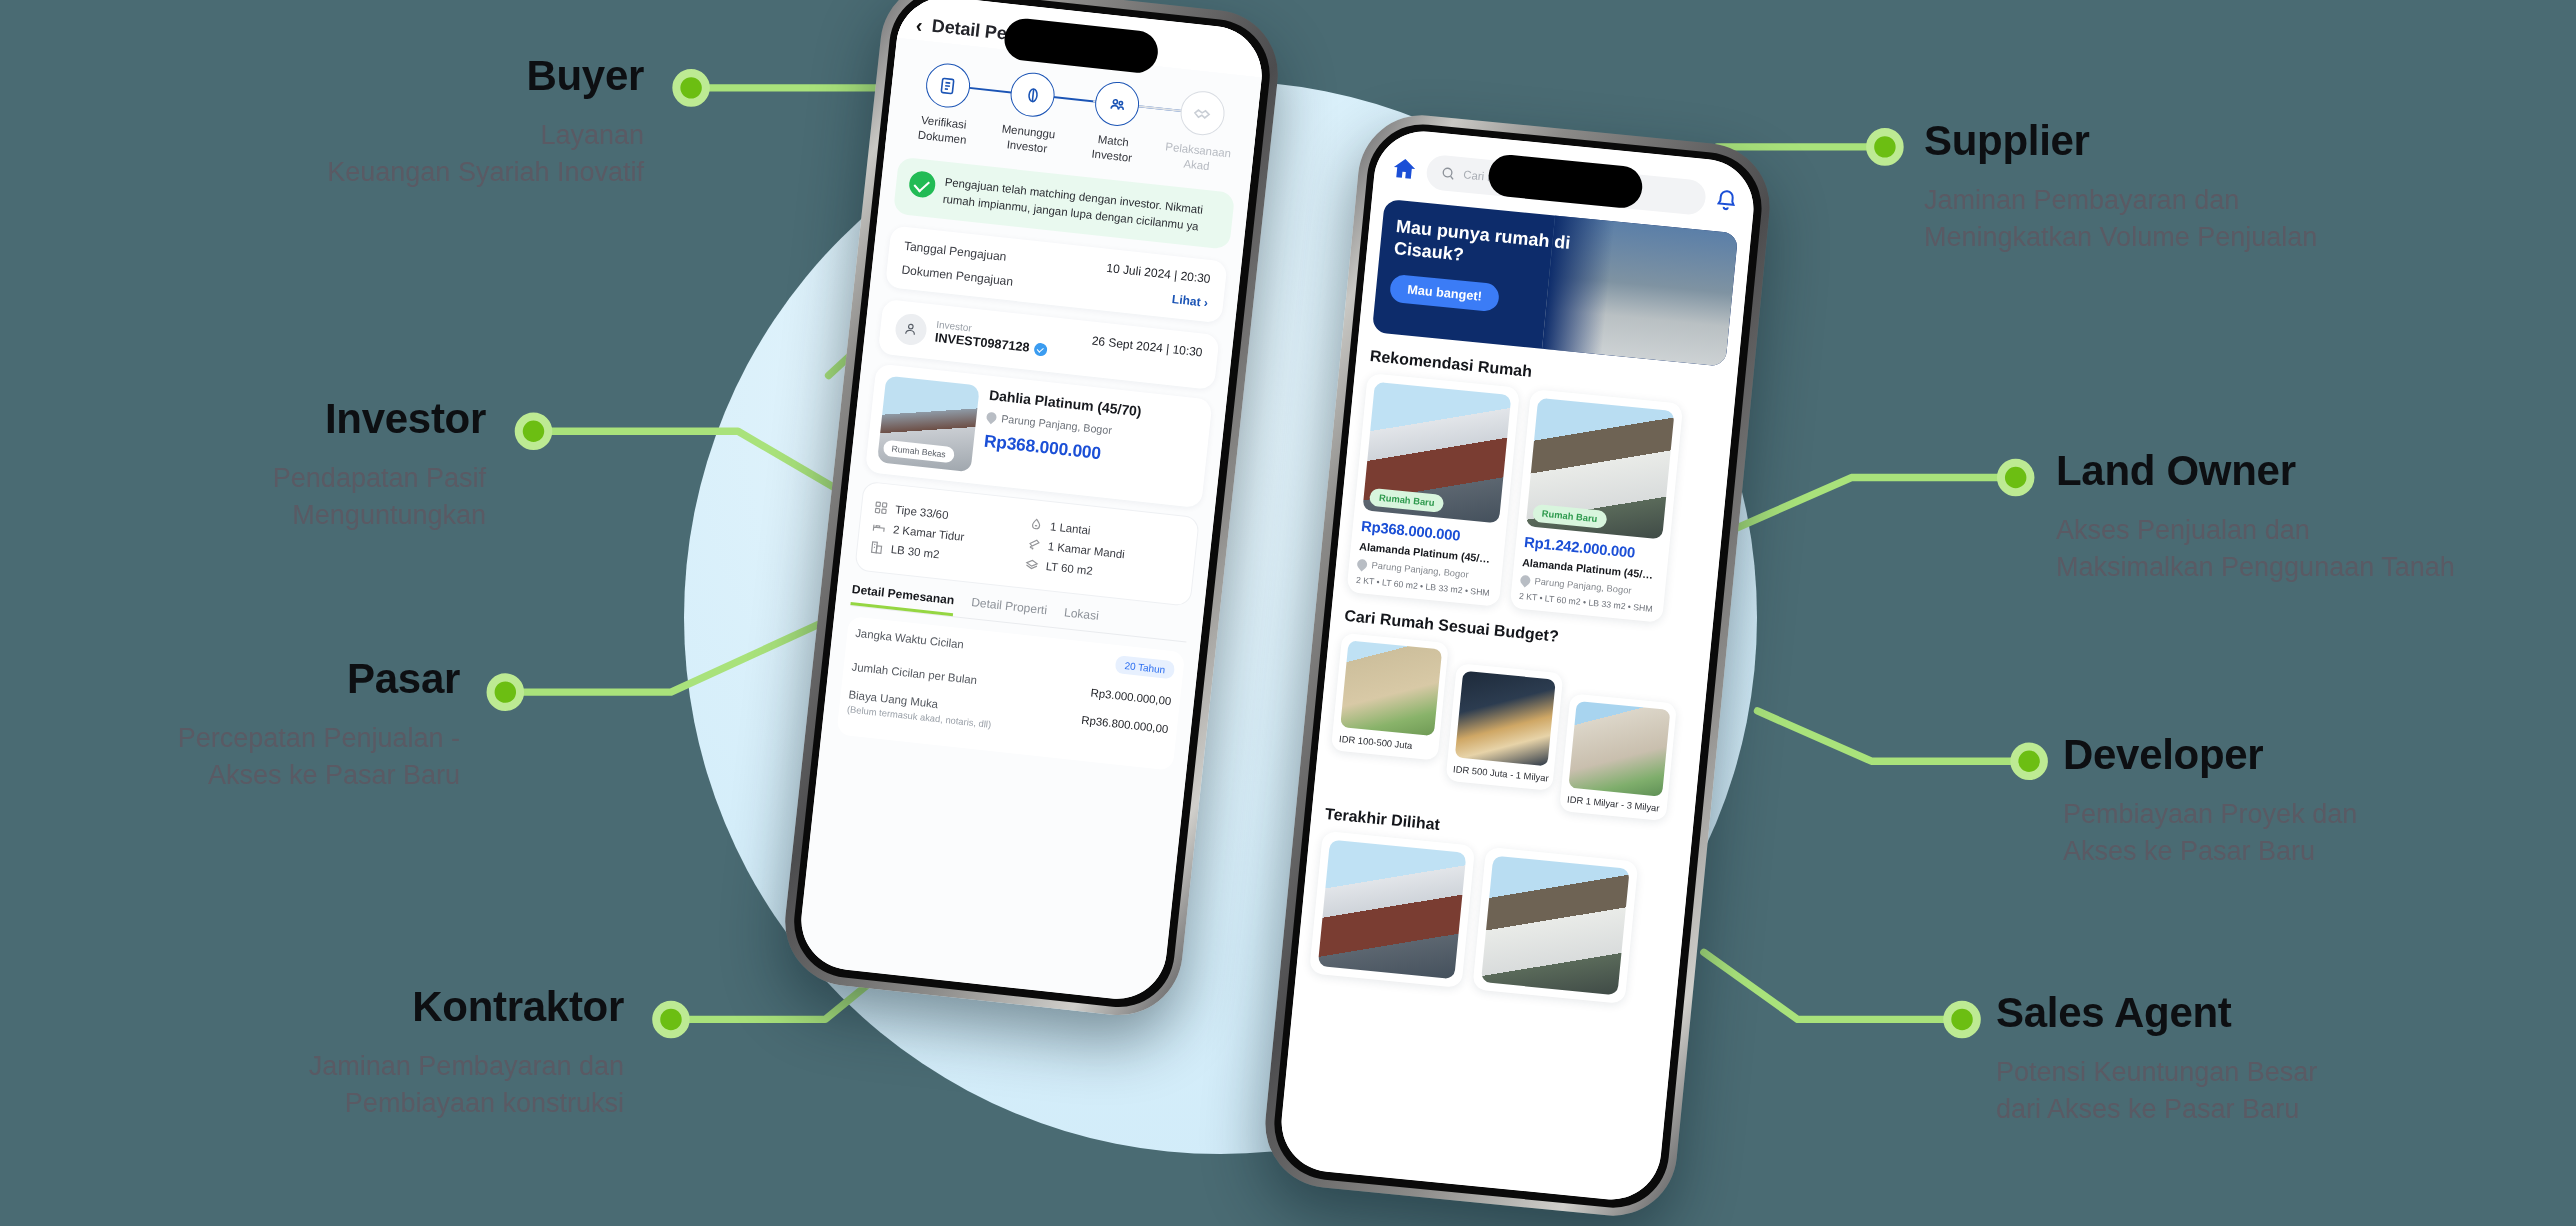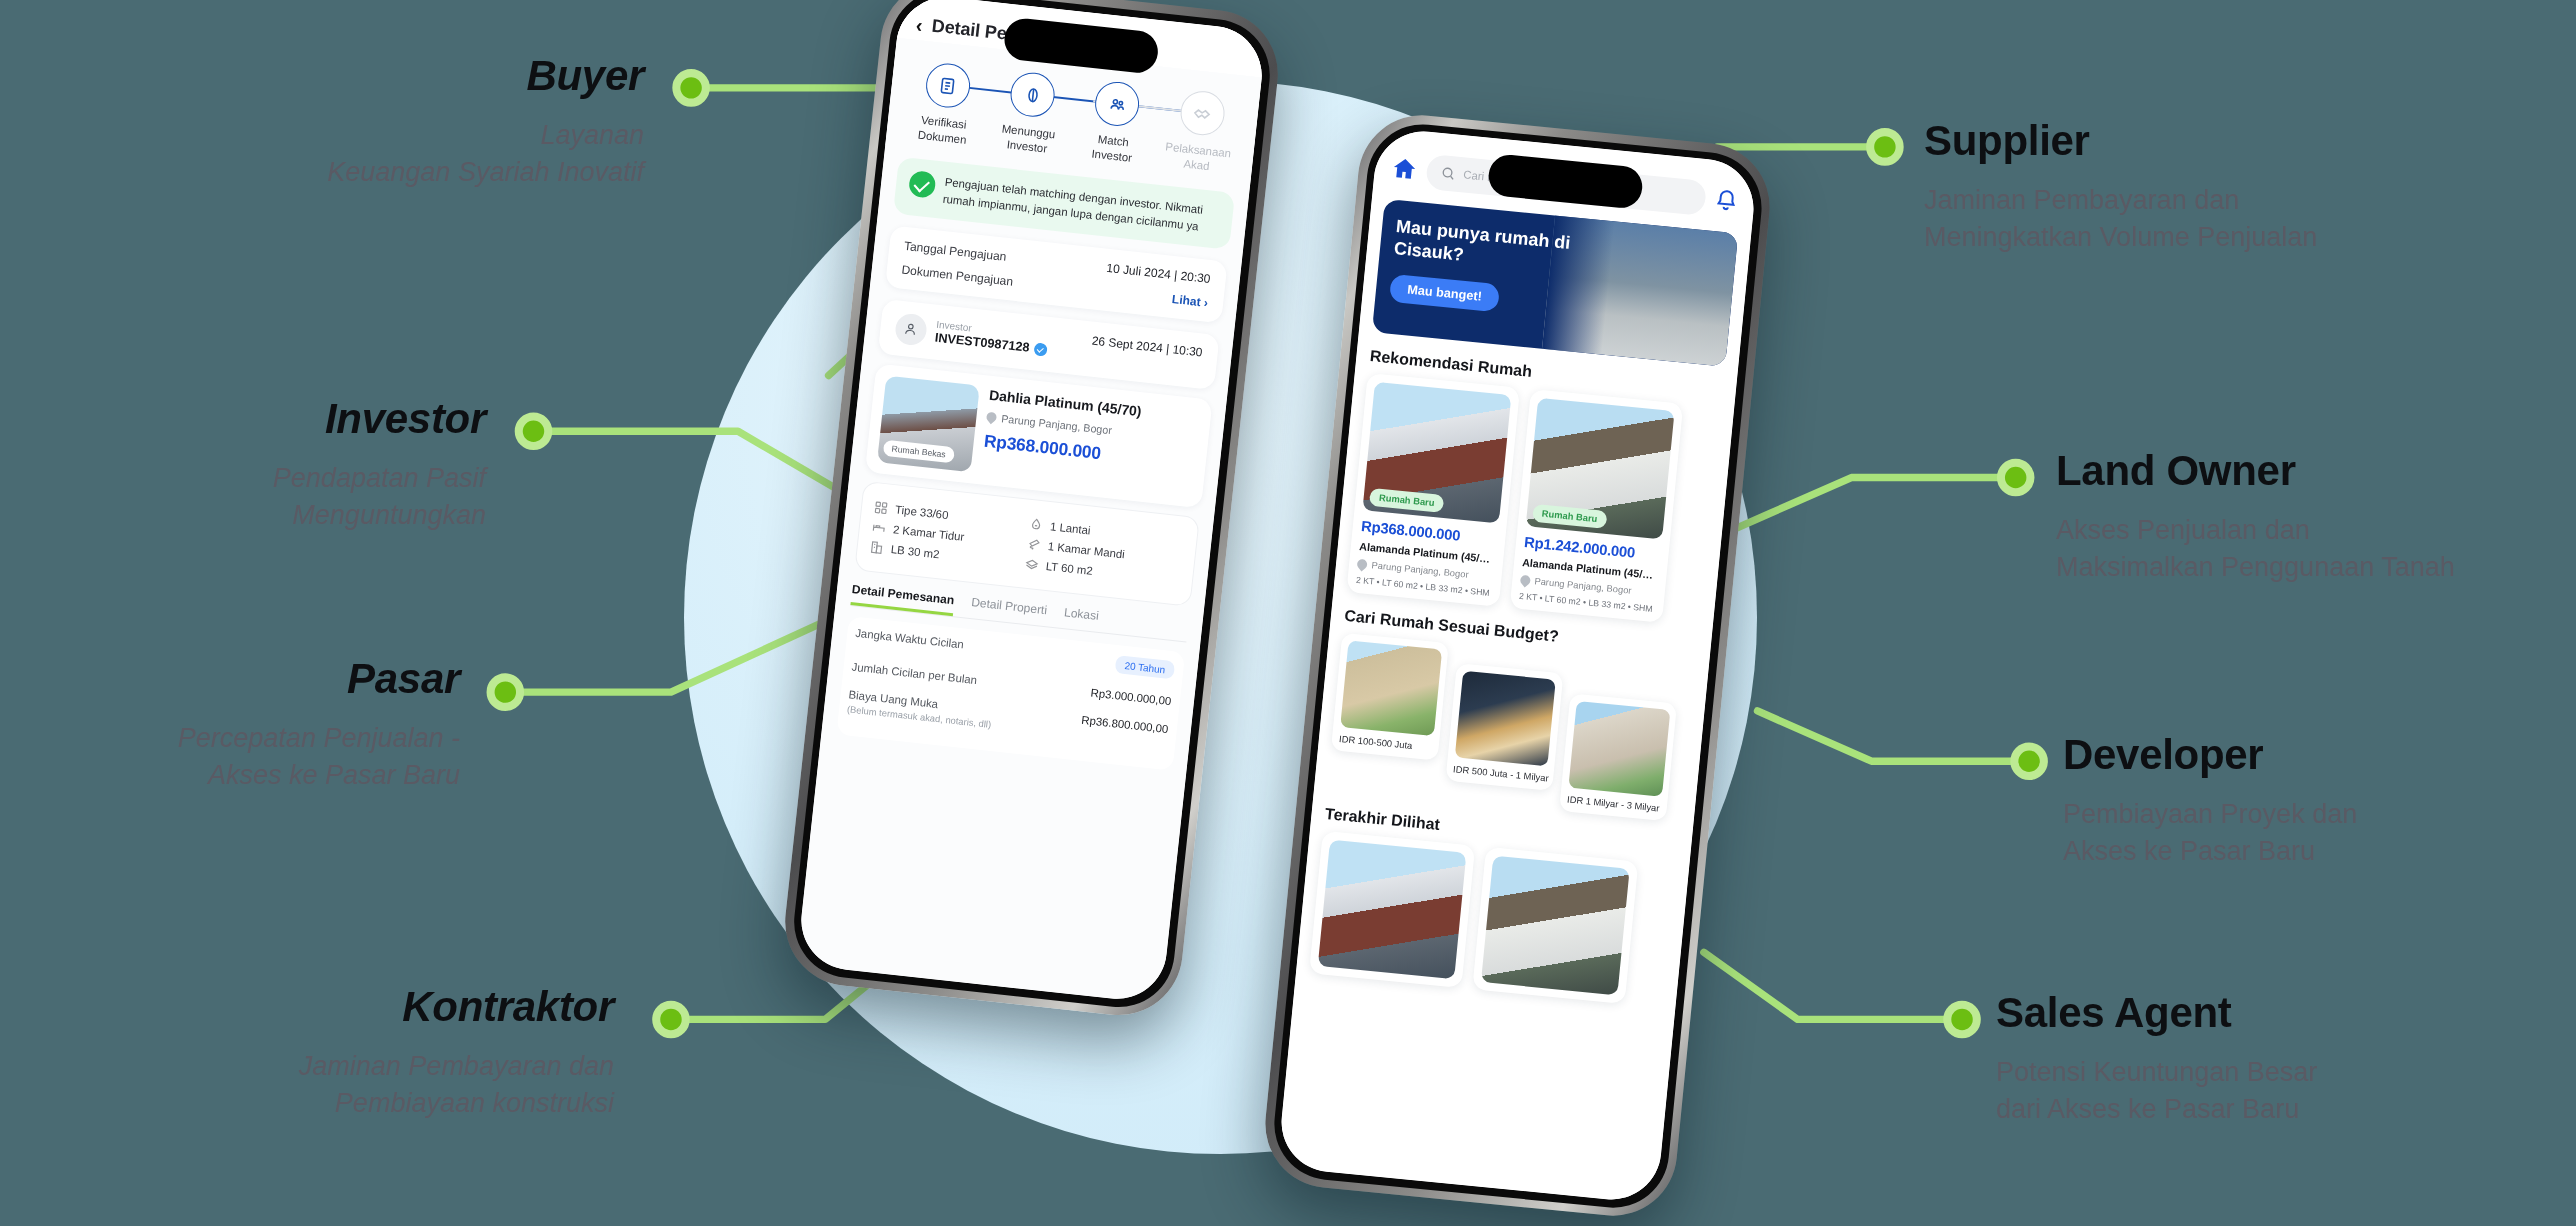--- a/index.html
+++ b/index.html
@@ -18,21 +18,21 @@
   
   .label-block{position:absolute;}
   .label-block .role{
     font-size:42px;font-weight:700;color:#0d0f12;
     line-height:1.05;white-space:nowrap;letter-spacing:-0.3px;
   }
   .label-block .desc{
     font-size:27px;color:#5a5a64;line-height:1.35;margin-top:19px;
     white-space:nowrap;
   }
-  .label-block.left{text-align:right;font-style:italic;}
+  .label-block.left{text-align:right;}
   .label-block.right{text-align:left;}
 
   
   .blue-circle{
     position:absolute;left:684px;top:81px;width:1073px;height:1073px;
     border-radius:50%;
     background:radial-gradient(circle at 38% 32%, #e8f6fc 0%, #d5eefa 55%, #cfeaf8 100%);
   }
 
   
@@ -222,21 +222,21 @@
   </div>
 
   <div class="label-block left" style="left:0px;top:657px;width:460px;">
     <div class="role">Pasar</div>
     <div class="desc">
       <div>Percepatan Penjualan -</div>
       <div>Akses ke Pasar Baru</div>
     </div>
   </div>
 
-  <div class="label-block left" style="left:84px;top:985px;width:530px;">
+  <div class="label-block left" style="left:94px;top:985px;width:530px;">
     <div class="role">Kontraktor</div>
     <div class="desc">
       <div>Jaminan Pembayaran dan</div>
       <div>Pembiayaan konstruksi</div>
     </div>
   </div>
 
   <div class="label-block right" style="left:1924px;top:119px;">
     <div class="role">Supplier</div>
     <div class="desc">

